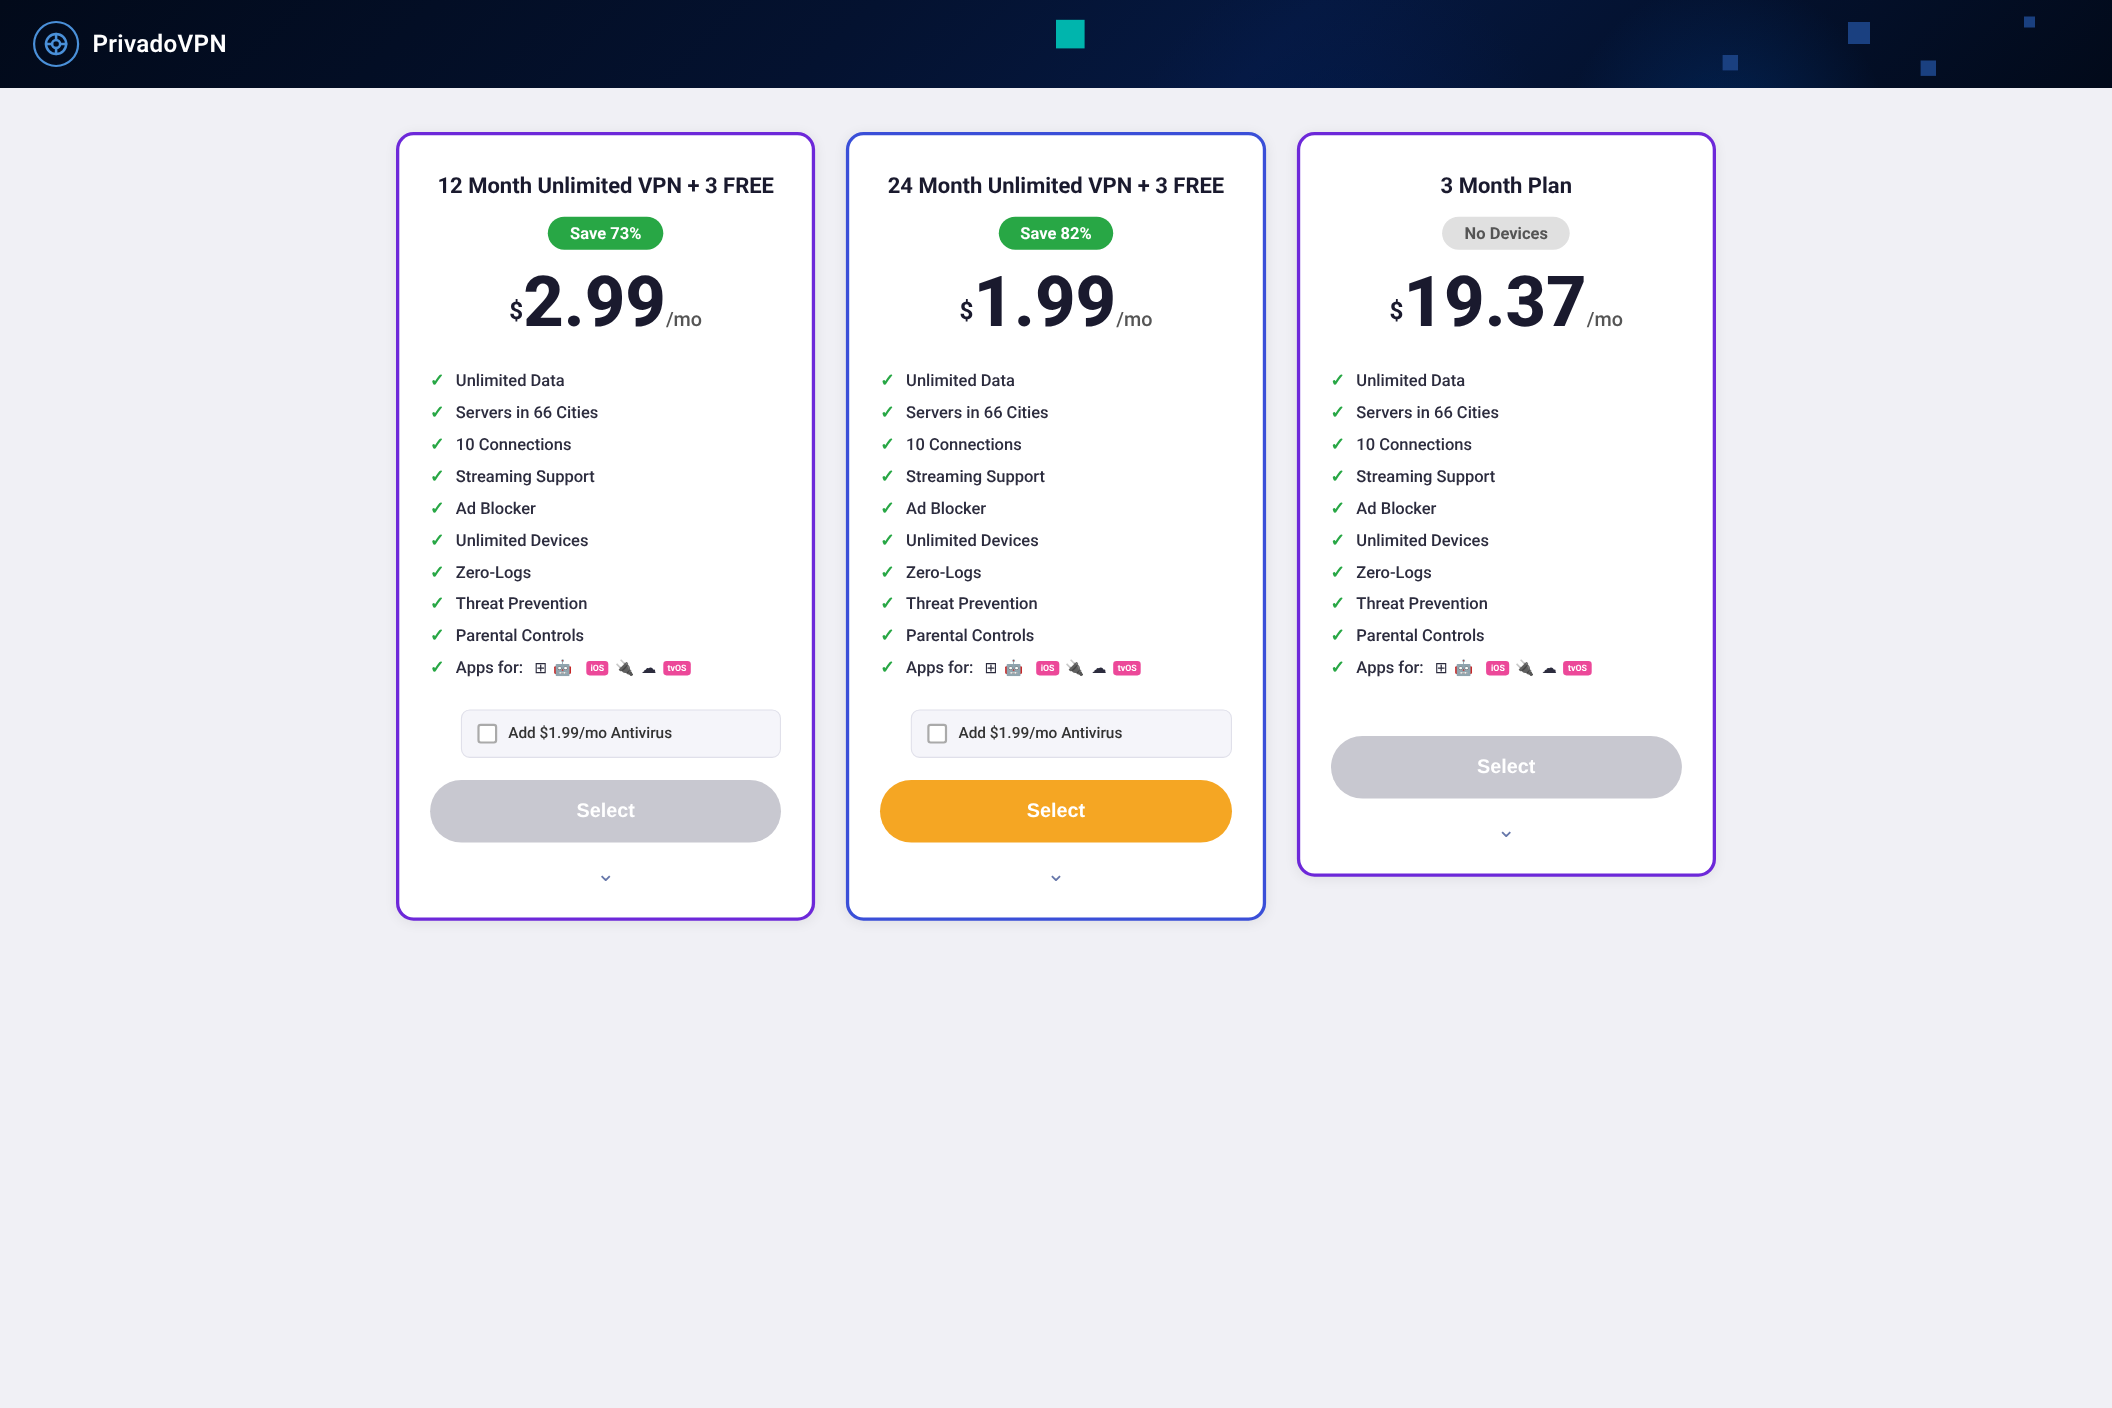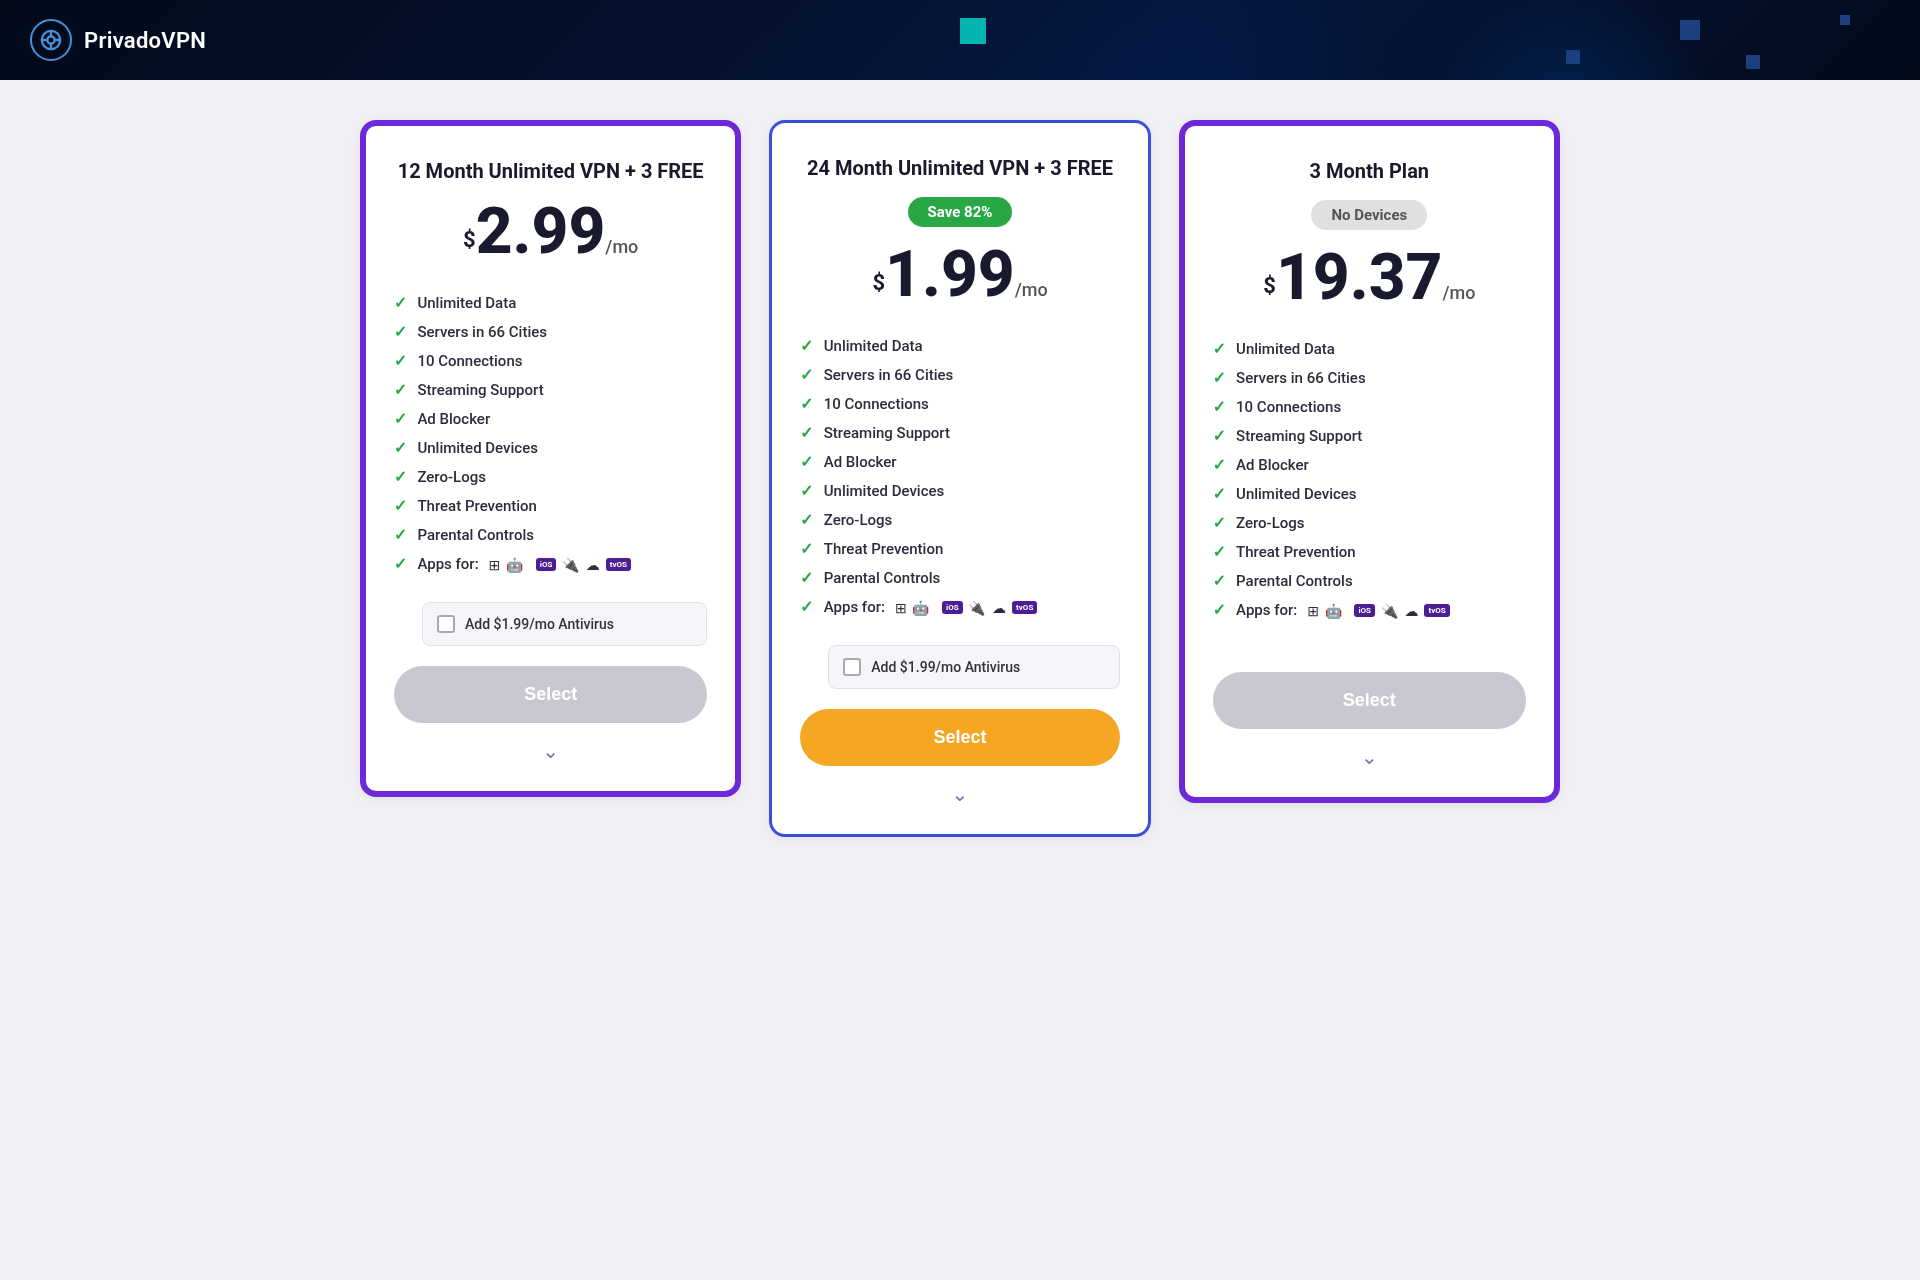--- a/index.html
+++ b/index.html
@@ -88,21 +88,21 @@
       border-radius: 16px;
       padding: 32px 28px 28px;
       position: relative;
       box-shadow: 0 2px 12px rgba(0,0,0,0.07);
     }
     .plan-card.featured {
       border: 3px solid #3a4fd8;
       padding-top: 32px;
     }
     .plan-card.normal {
-      border: 6px solid #6d28d9;
+      border: 3px solid #6d28d9;
     }
 
     .plan-title {
       font-size: 20px;
       font-weight: 700;
       color: #1a1a2e;
       text-align: center;
       line-height: 1.3;
       margin-bottom: 16px;
     }
@@ -177,21 +177,21 @@
       align-items: center;
       gap: 6px;
       flex-wrap: wrap;
       margin-top: 2px;
     }
     .app-icon {
       font-size: 14px;
       color: #2c2c3e;
     }
     .app-badge {
-      background: #4c1d95;
+      background: #ec4899;
       color: #fff;
       font-size: 8px;
       font-weight: 700;
       padding: 2px 4px;
       border-radius: 3px;
     }
 
     
     .antivirus-row {
       display: flex;
@@ -263,21 +263,21 @@
   <div class="deco-teal"></div>
   <div class="deco-sq s1"></div>
   <div class="deco-sq s2"></div>
   <div class="deco-sq s3"></div>
   <div class="deco-sq s4"></div>
 </header>
 
 <main class="main">
   <div class="plans-grid" id="plans-container">
 
-  <div class="plan-card normal"><h2 class="plan-title">12 Month Unlimited VPN + 3 FREE</h2><div class="price-area"><span class="price-dollar">$</span><span class="price-amount">2.99</span><span class="price-mo">/mo</span></div><ul class="features-list">
+  <div class="plan-card normal"><h2 class="plan-title">12 Month Unlimited VPN + 3 FREE</h2><div class="badge-wrapper"><span class="savings-badge green">Save 73%</span></div><div class="price-area"><span class="price-dollar">$</span><span class="price-amount">2.99</span><span class="price-mo">/mo</span></div><ul class="features-list">
           <li>
             <span class="check-icon">✓</span>
         <span>Unlimited Data</span>
           </li>
           <li>
             <span class="check-icon">✓</span>
         <span>Servers in 66 Cities</span>
           </li>
           <li>
             <span class="check-icon">✓</span>

